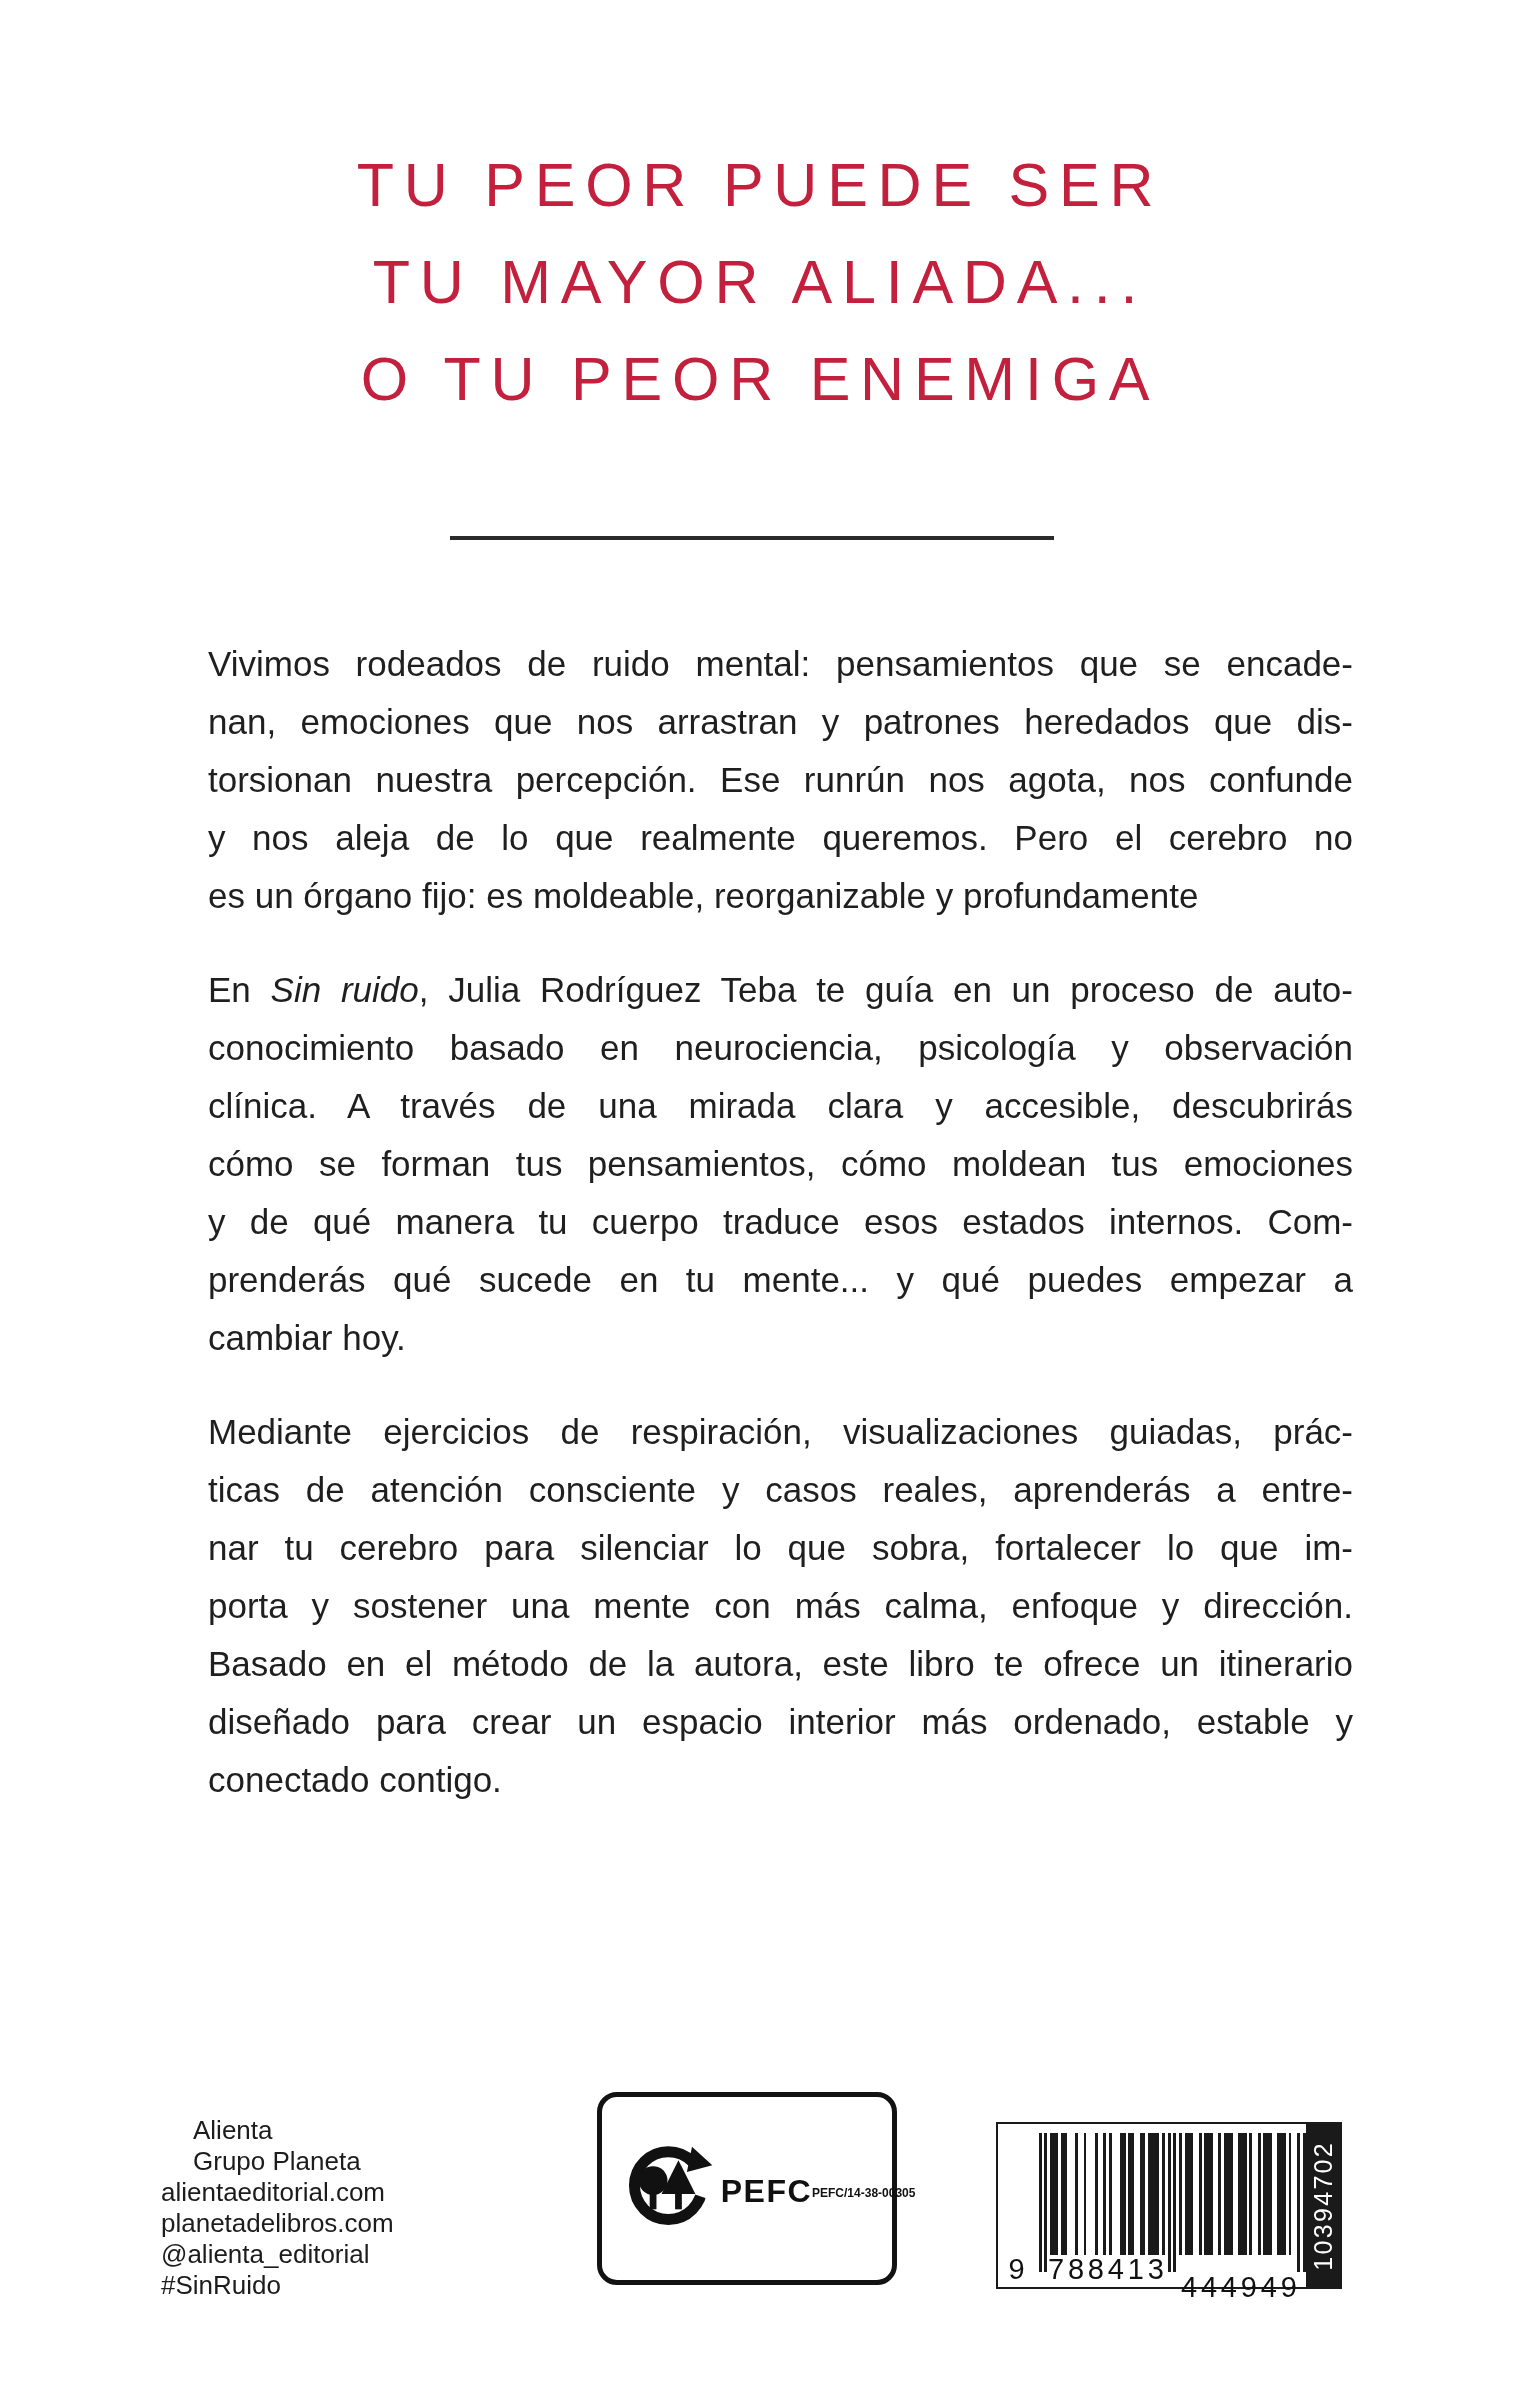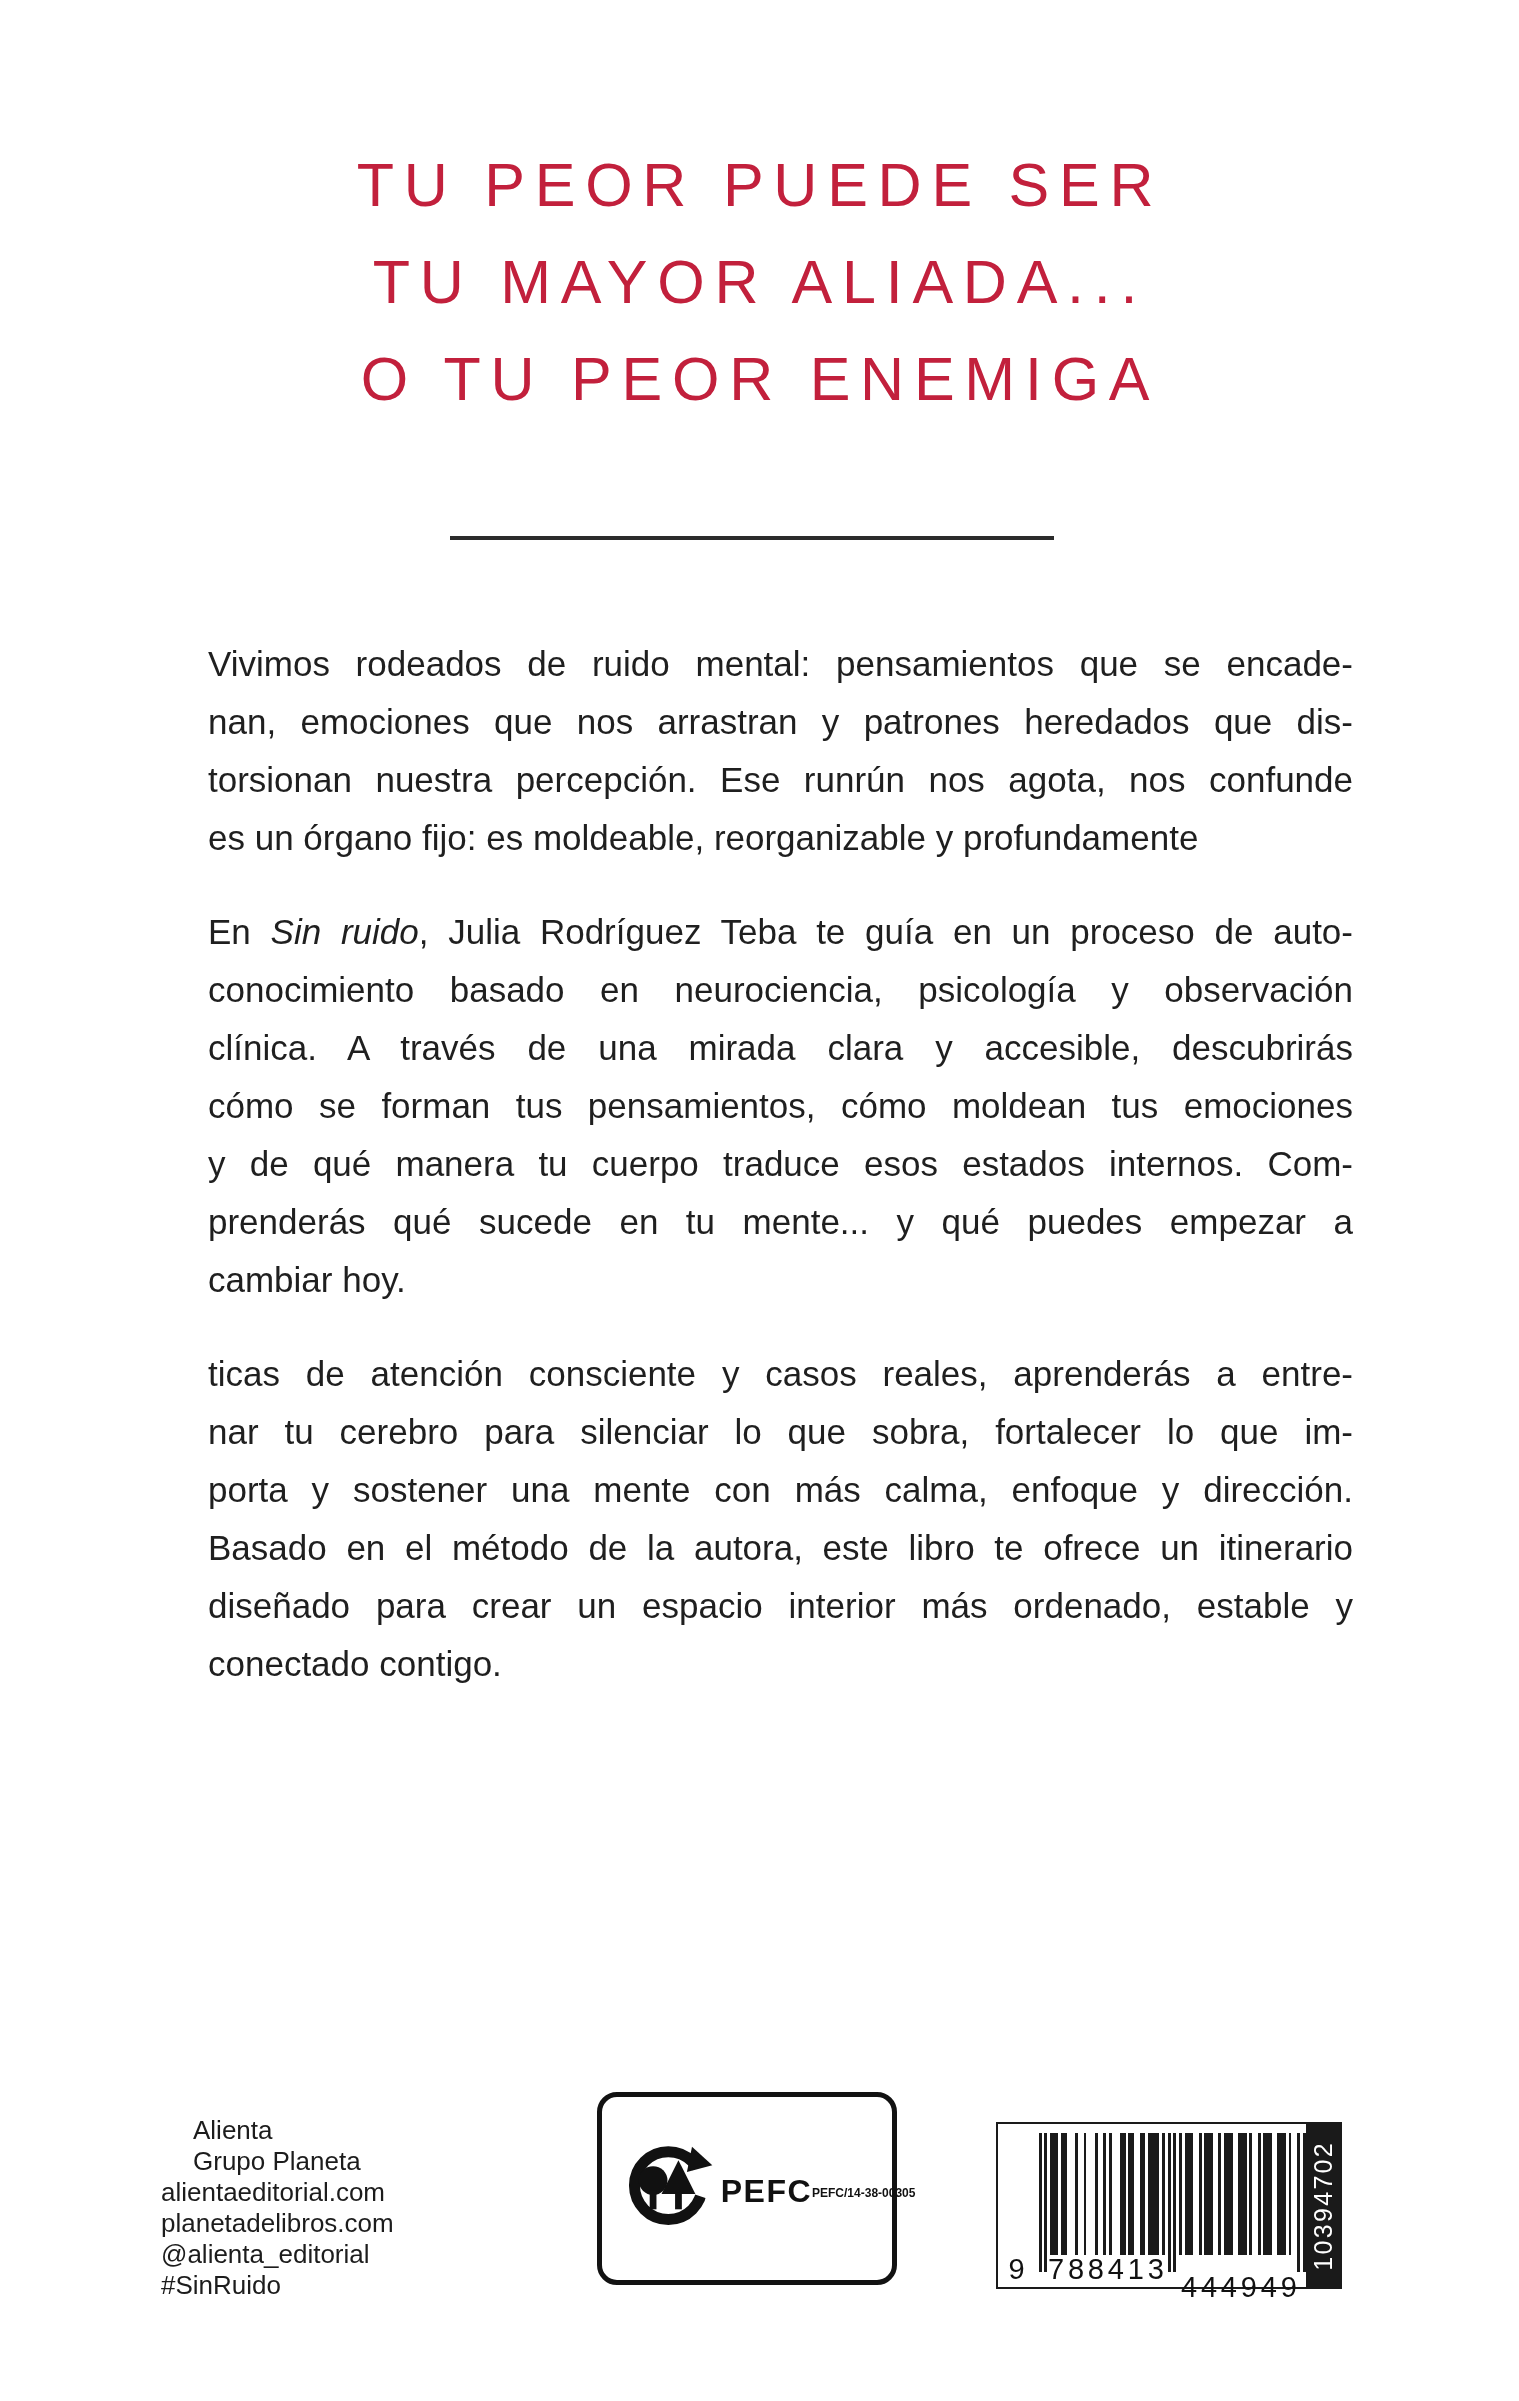--- a/index.html
+++ b/index.html
@@ -65,32 +65,34 @@
     <div>O TU PEOR ENEMIGA</div>
   </div>
 
   <div class="divider"></div>
 
   <div class="synopsis">
       <div class="para">
         <div class="line">Vivimos rodeados de ruido mental: pensamientos que se encade-</div>
         <div class="line">nan, emociones que nos arrastran y patrones heredados que dis-</div>
         <div class="line">torsionan nuestra percepción. Ese runrún nos agota, nos confunde</div>
+        <div class="line">y nos aleja de lo que realmente queremos. Pero el cerebro no</div>
         <div class="line">es un órgano fijo: es moldeable, reorganizable y profundamente</div>
       </div>
       <div class="para">
         <div class="line">En <i>Sin ruido</i>, Julia Rodríguez Teba te guía en un proceso de auto-</div>
         <div class="line">conocimiento basado en neurociencia, psicología y observación</div>
         <div class="line">clínica. A través de una mirada clara y accesible, descubrirás</div>
         <div class="line">cómo se forman tus pensamientos, cómo moldean tus emociones</div>
         <div class="line">y de qué manera tu cuerpo traduce esos estados internos. Com-</div>
         <div class="line">prenderás qué sucede en tu mente... y qué puedes empezar a</div>
         <div class="line">cambiar hoy.</div>
       </div>
       <div class="para">
+        <div class="line">Mediante ejercicios de respiración, visualizaciones guiadas, prác-</div>
         <div class="line">ticas de atención consciente y casos reales, aprenderás a entre-</div>
         <div class="line">nar tu cerebro para silenciar lo que sobra, fortalecer lo que im-</div>
         <div class="line">porta y sostener una mente con más calma, enfoque y dirección.</div>
         <div class="line">Basado en el método de la autora, este libro te ofrece un itinerario</div>
         <div class="line">diseñado para crear un espacio interior más ordenado, estable y</div>
         <div class="line">conectado contigo.</div>
       </div>
     </div>
 
   <div class="publisher">

